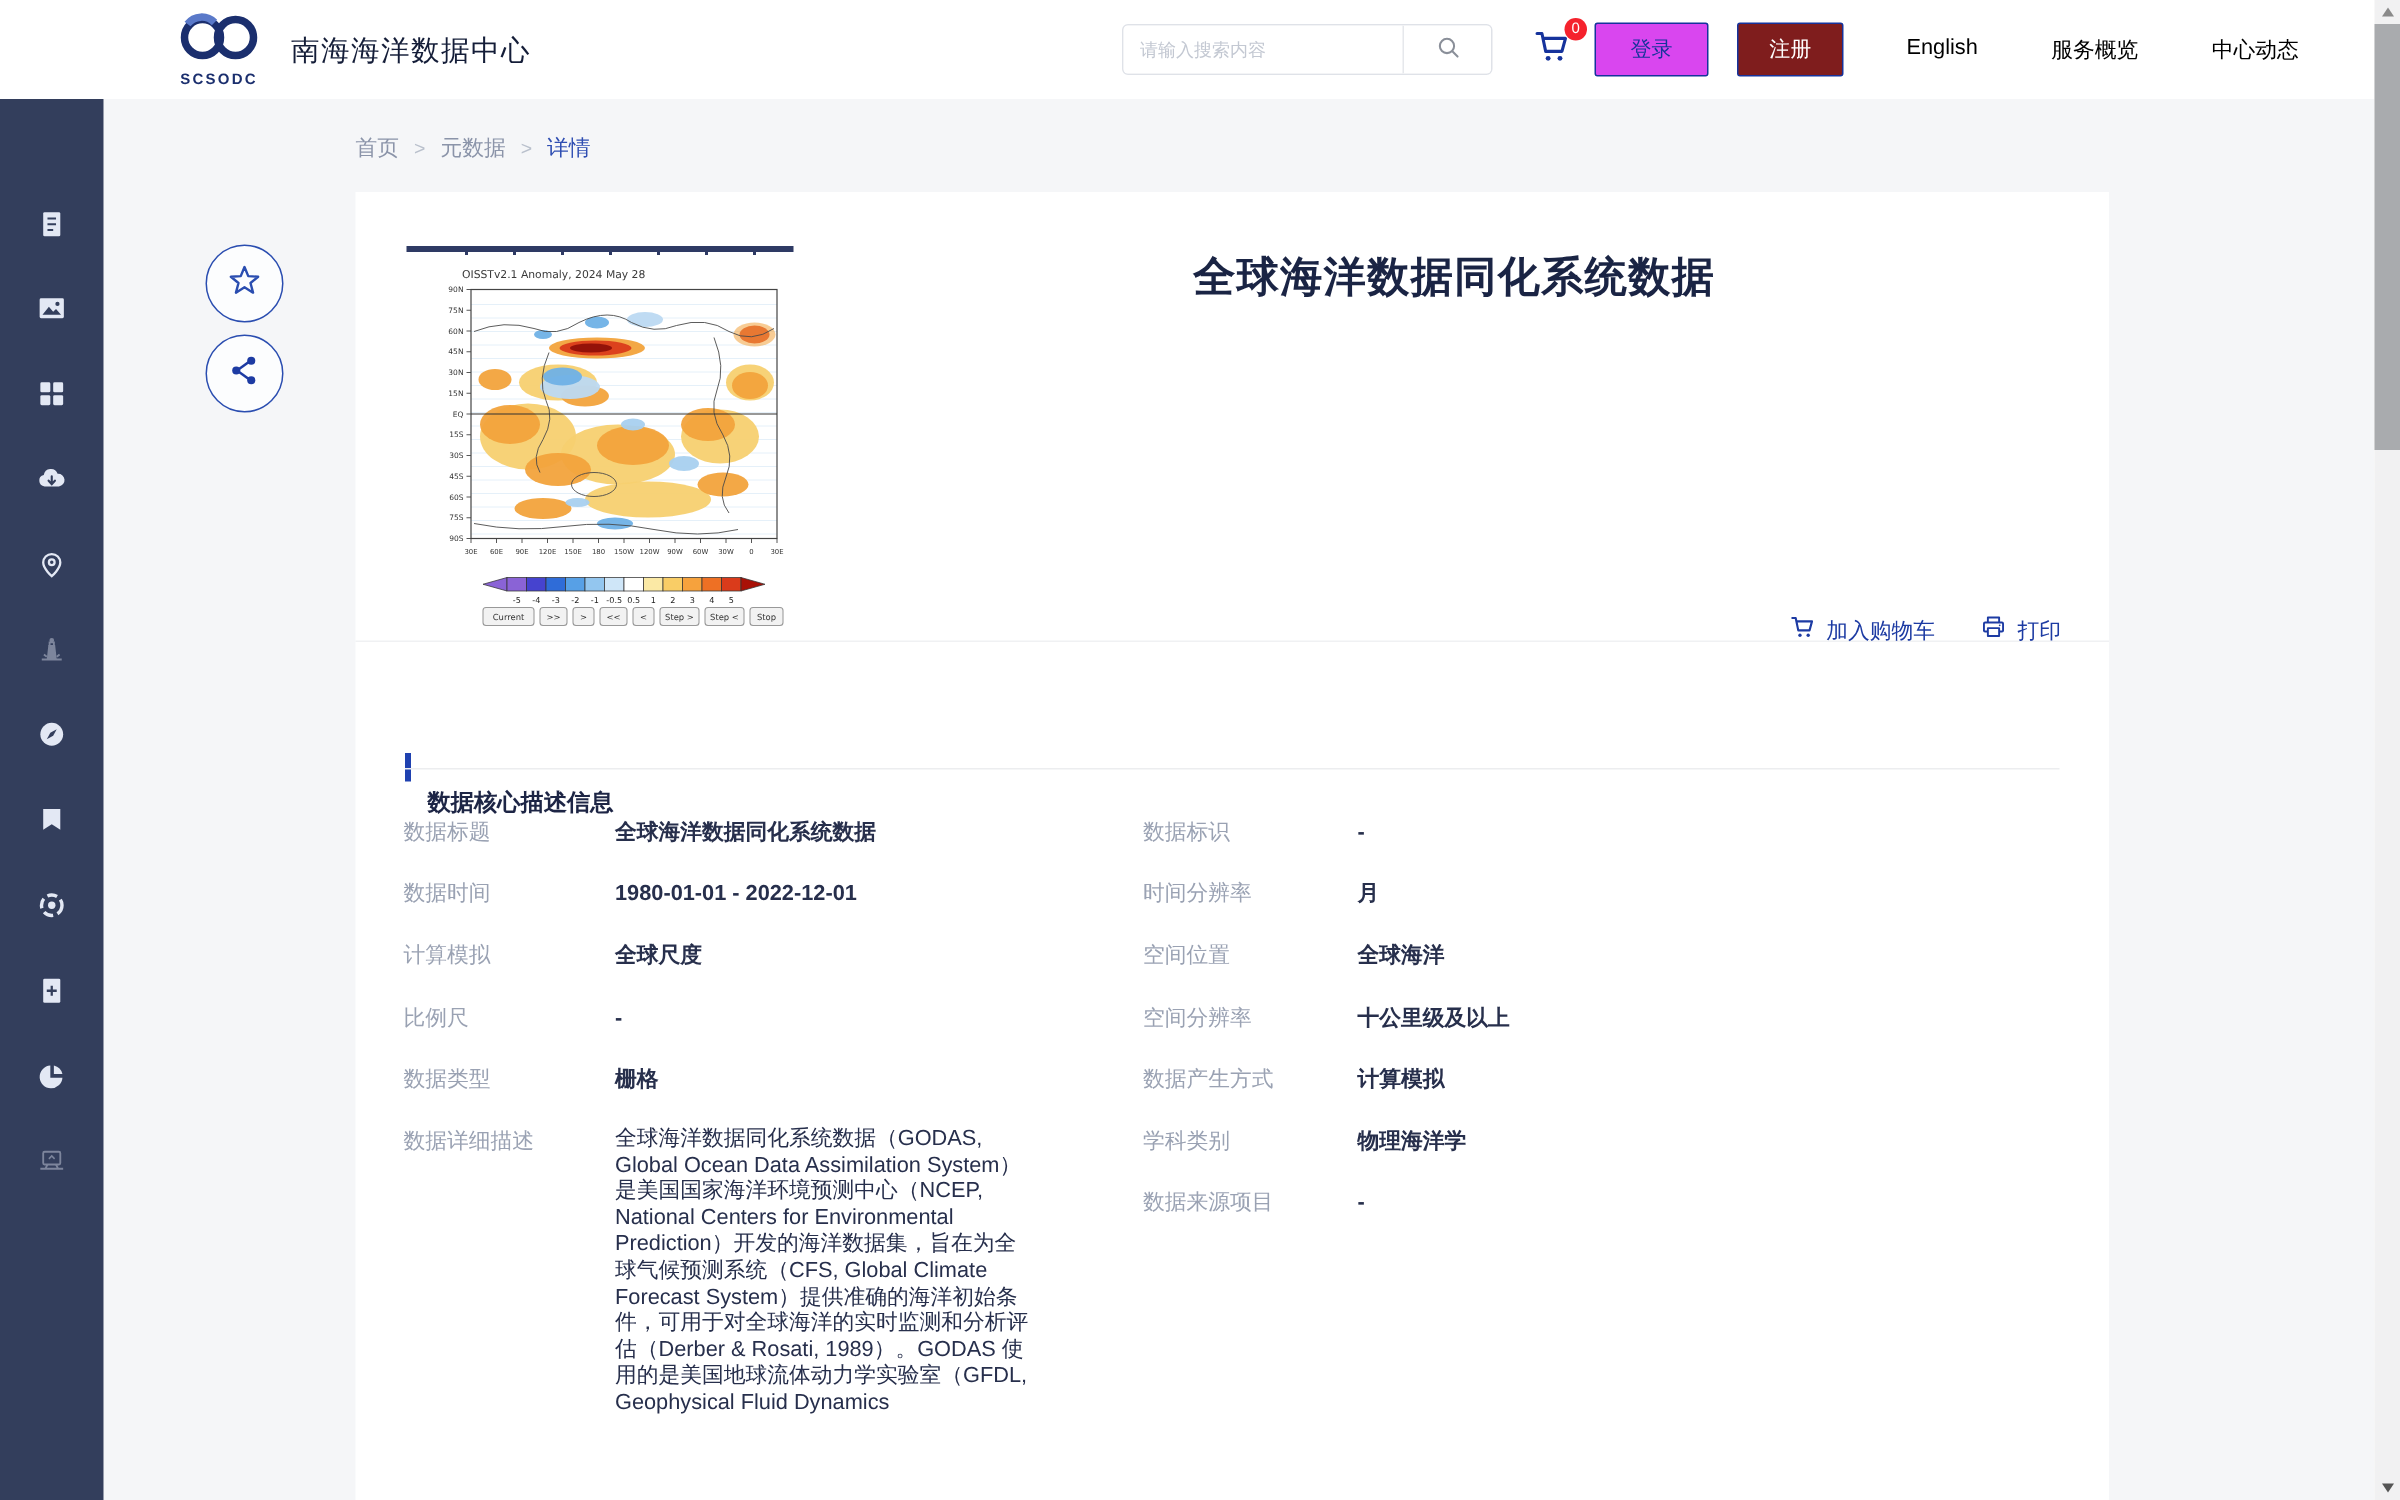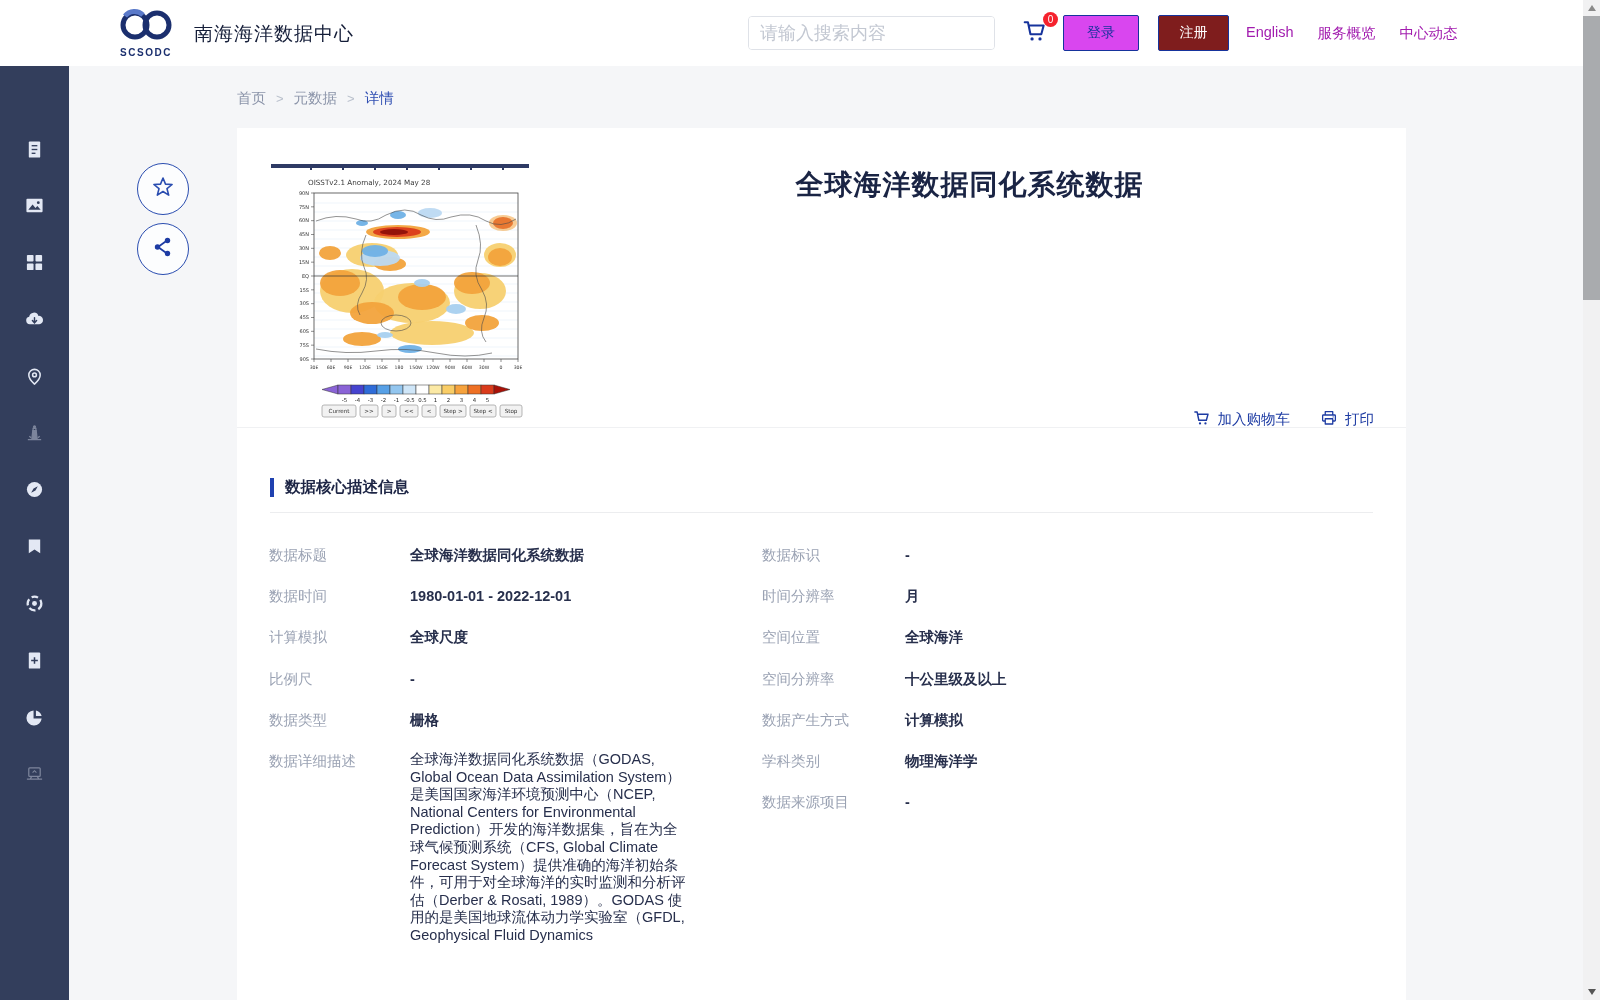--- a/index.html
+++ b/index.html
@@ -6,33 +6,33 @@
   html,body { width:1600px; height:1000px; overflow:hidden; background:#fff;
     font-family:"Liberation Sans","DejaVu Sans",sans-serif; }
   #stage { position:relative; width:1600px; height:1000px; background:#fff; overflow:hidden; }
 
   
   .header { position:absolute; left:0; top:0; width:1600px; height:66px; background:#fff; z-index:6; }
   .logo { position:absolute; left:113px; top:6px; width:68px; height:54px; }
   .site-title { position:absolute; left:194px; top:21px; font-size:19px; font-weight:400; color:#141d38; letter-spacing:1px; }
   .search-wrap { position:absolute; left:748px; top:16px; width:247px; height:34px; display:flex;
     border:1px solid #dfe2e8; border-radius:4px; background:#fff; overflow:hidden; }
-  .search-input { flex:1; border:none; outline:none; padding:0 11px; font-size:18px; color:#333; background:#fff; }
+  .search-input { flex:1; border:none; outline:none; padding:0 11px; font-size:12px; color:#333; background:#fff; }
   .search-input::placeholder { color:#c3c8d2; }
   .search-btn { width:59px; border:none; border-left:1px solid #e6e8ec; background:#fff; cursor:pointer;
     display:flex; align-items:center; justify-content:center; }
   .cart-wrap { position:absolute; left:1022px; top:18px; width:28px; height:28px; cursor:pointer; }
   .cart-badge { position:absolute; top:-6px; right:-8px; min-width:15px; height:15px; padding:0 3px;
     background:#f5222d; border-radius:8px; color:#fff; font-size:10px; line-height:15px; text-align:center; }
   .btn-login { position:absolute; left:1063px; top:15px; width:76px; height:36px; background:#d946ef;
     border:1px solid #16339c; border-radius:2px; color:#16339c; font-size:14px; cursor:pointer; }
   .btn-register { position:absolute; left:1158px; top:15px; width:71px; height:36px; background:#7f1d1d;
     border:1px solid #16339c; border-radius:2px; color:#fff; font-size:14px; cursor:pointer; }
   .nav-links { position:absolute; left:1246px; top:24px; display:flex; gap:24px; }
-  .nav-link { color:#a21caf; font-size:14.5px; cursor:pointer; white-space:nowrap; }
+  .nav-link { color:#000000; font-size:14.5px; cursor:pointer; white-space:nowrap;margin-left:25px; }
 
   
   .sidebar { position:absolute; left:0; top:66px; width:69px; height:934px; background:#333e5c; z-index:5; }
   .side-item { position:absolute; left:0; width:69px; height:36px; display:flex; align-items:center;
     justify-content:center; cursor:pointer; }
   .side-icon { width:19px; height:19px; color:#e3e8f4; display:block; }
   .side-icon svg { width:100%; height:100%; display:block; }
   .side-item.dim .side-icon { opacity:.42; }
 
   
@@ -61,21 +61,21 @@
   .action-item svg { width:18px; height:18px; }
 
   .fab { position:absolute; width:52px; height:52px; border-radius:50%; background:#fcfdfe;
     border:1.5px solid #2a4db0; display:flex; align-items:center; justify-content:center; cursor:pointer; z-index:3; }
   .fab svg { width:24px; height:24px; }
   .fab-star { left:137px; top:163px; }
   .fab-share { left:137px; top:223px; }
 
   .section-head { position:absolute; left:33px; top:349px; display:flex; align-items:center; gap:11px; }
   .section-bar { width:4px; height:19px; background:#1f41b0; }
-  .section-title { font-size:15.5px; font-weight:600; color:#1d2545; }
+  .section-title { font-size:15.5px; font-weight:600; color:#1d2545;margin-top:48px; }
   .section-divider { position:absolute; left:33px; top:384px; width:1103px; border-bottom:1px solid #ecedef; }
 
   .kv-col { position:absolute; top:417px; }
   .kv-left  { left:32px;  width:470px; }
   .kv-right { left:525px; width:575px; }
   .kv-row { display:flex; align-items:flex-start; min-height:41.2px; }
   .kv-label { width:141px; flex:none; font-size:14.5px; color:#9aa2b3; line-height:20px; }
   .kv-right .kv-label { width:143px; }
   .kv-value { font-size:14.5px; color:#272f4c; font-weight:600; line-height:20px; }
   .kv-row.desc .kv-value { font-weight:400; width:279px; line-height:17.6px; color:#272f4c; }

